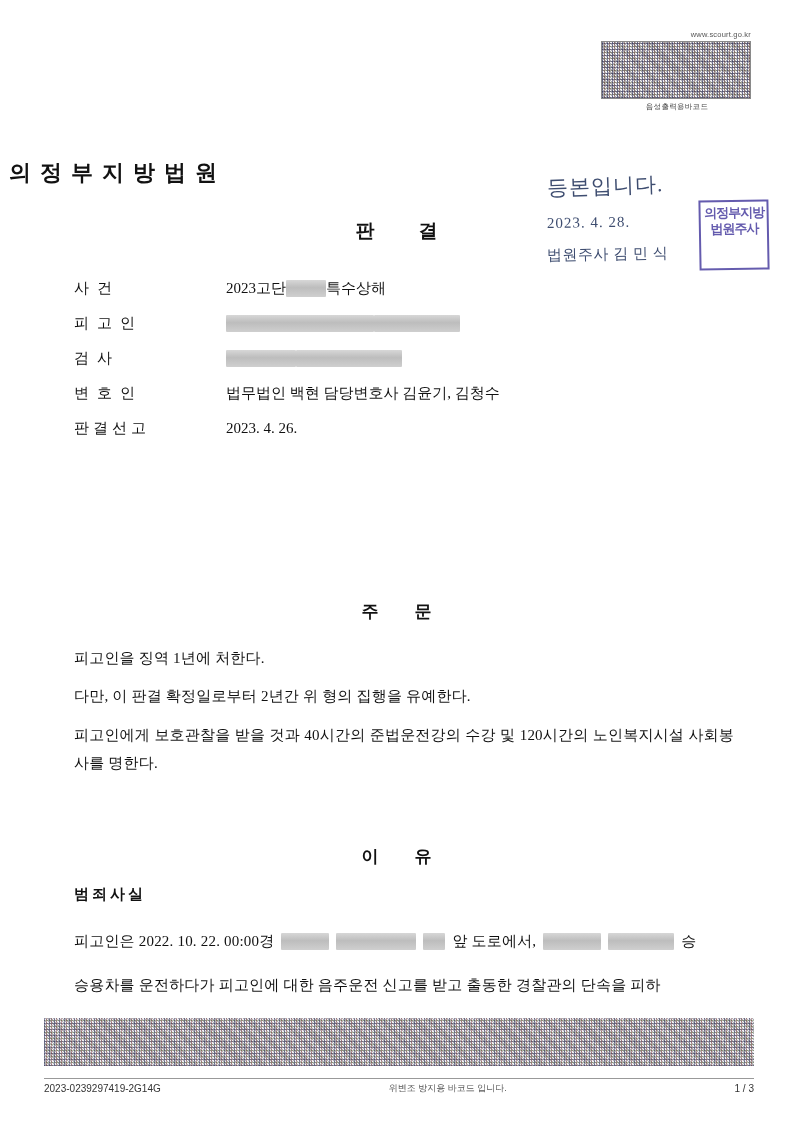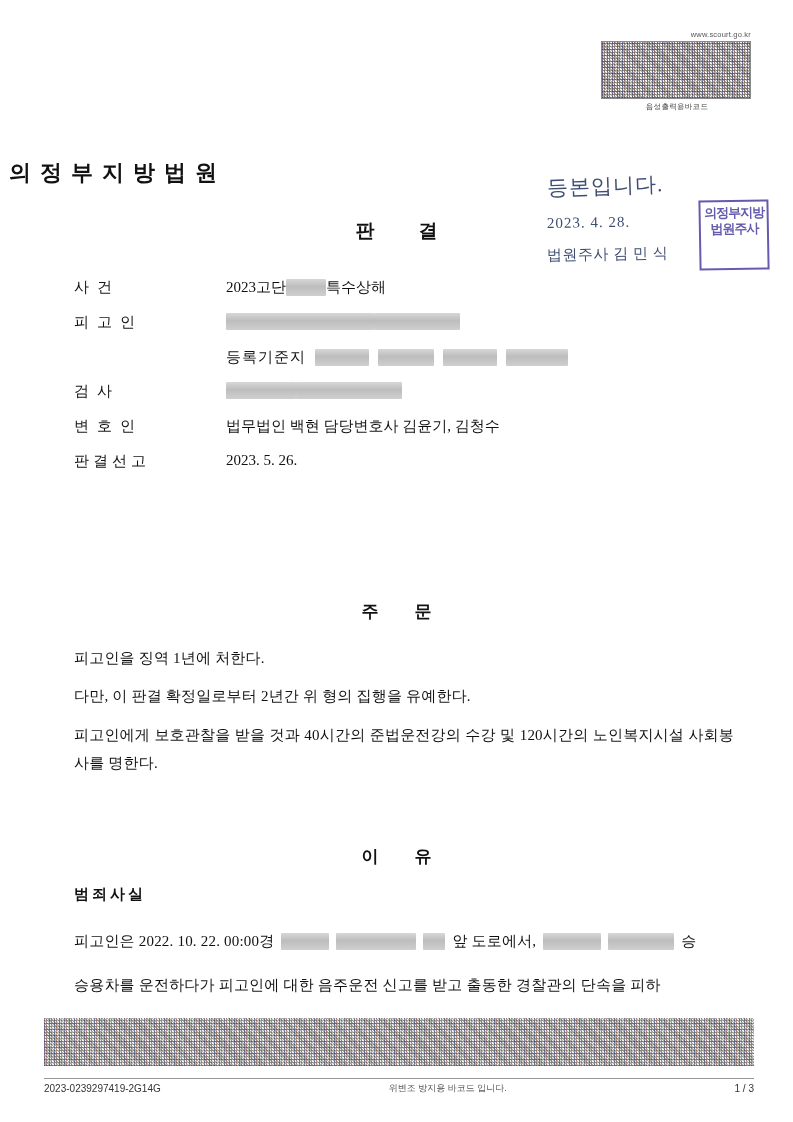--- a/index.html
+++ b/index.html
@@ -135,21 +135,21 @@
   
   .fields {
     position: absolute;
     top: 278px;
     left: 74px;
     width: 660px;
     font-size: 15px;
   }
   .field-row {
     display: flex;
-    align-items: flex-start;
+    align-items: center;
     margin-bottom: 15px;
     min-height: 20px;
   }
   .field-label {
     width: 152px;
     flex: none;
     letter-spacing: 8px;
   }
   .field-label.wide {
     letter-spacing: 4px;
@@ -281,44 +281,37 @@
 
     <div class="field-row">
       <div class="field-label">피고인</div>
       <div class="field-value">
         <span class="redact" style="width:148px;"></span>
         <span class="redact" style="width:86px;"></span>
       </div>
     </div>
 
 
-    <div class="sub-row">
-      <span class="sub-label">등록기준지</span>
-      <span class="redact" style="width:54px;"></span>
-      <span class="redact" style="width:56px;"></span>
-      <span class="redact" style="width:54px;"></span>
-      <span class="redact" style="width:62px;"></span>
-    </div>
 
     <div class="field-row">
       <div class="field-label">검사</div>
       <div class="field-value">
         <span class="redact" style="width:70px;"></span>
         <span class="redact" style="width:106px;"></span>
       </div>
     </div>
 
     <div class="field-row">
       <div class="field-label">변호인</div>
       <div class="field-value">법무법인 백현 담당변호사 김윤기, 김청수</div>
     </div>
 
     <div class="field-row">
       <div class="field-label wide">판결선고</div>
-      <div class="field-value">2023. 5. 26.</div>
+      <div class="field-value">2023. 4. 26.</div>
     </div>
   </div>
 
   <div class="section-title" style="top:600px;">주문</div>
   <div class="para" style="top:645px;">피고인을 징역 1년에 처한다.</div>
   <div class="para" style="top:683px;">다만, 이 판결 확정일로부터 2년간 위 형의 집행을 유예한다.</div>
   <div class="para" style="top:722px; text-align:justify; text-align-last:left;">피고인에게 보호관찰을 받을 것과 40시간의 준법운전강의 수강 및 120시간의 노인복지시설 사회봉사를 명한다.</div>
 
   <div class="section-title" style="top:845px;">이유</div>
   <div class="sub-head" style="top:885px;">범죄사실</div>

